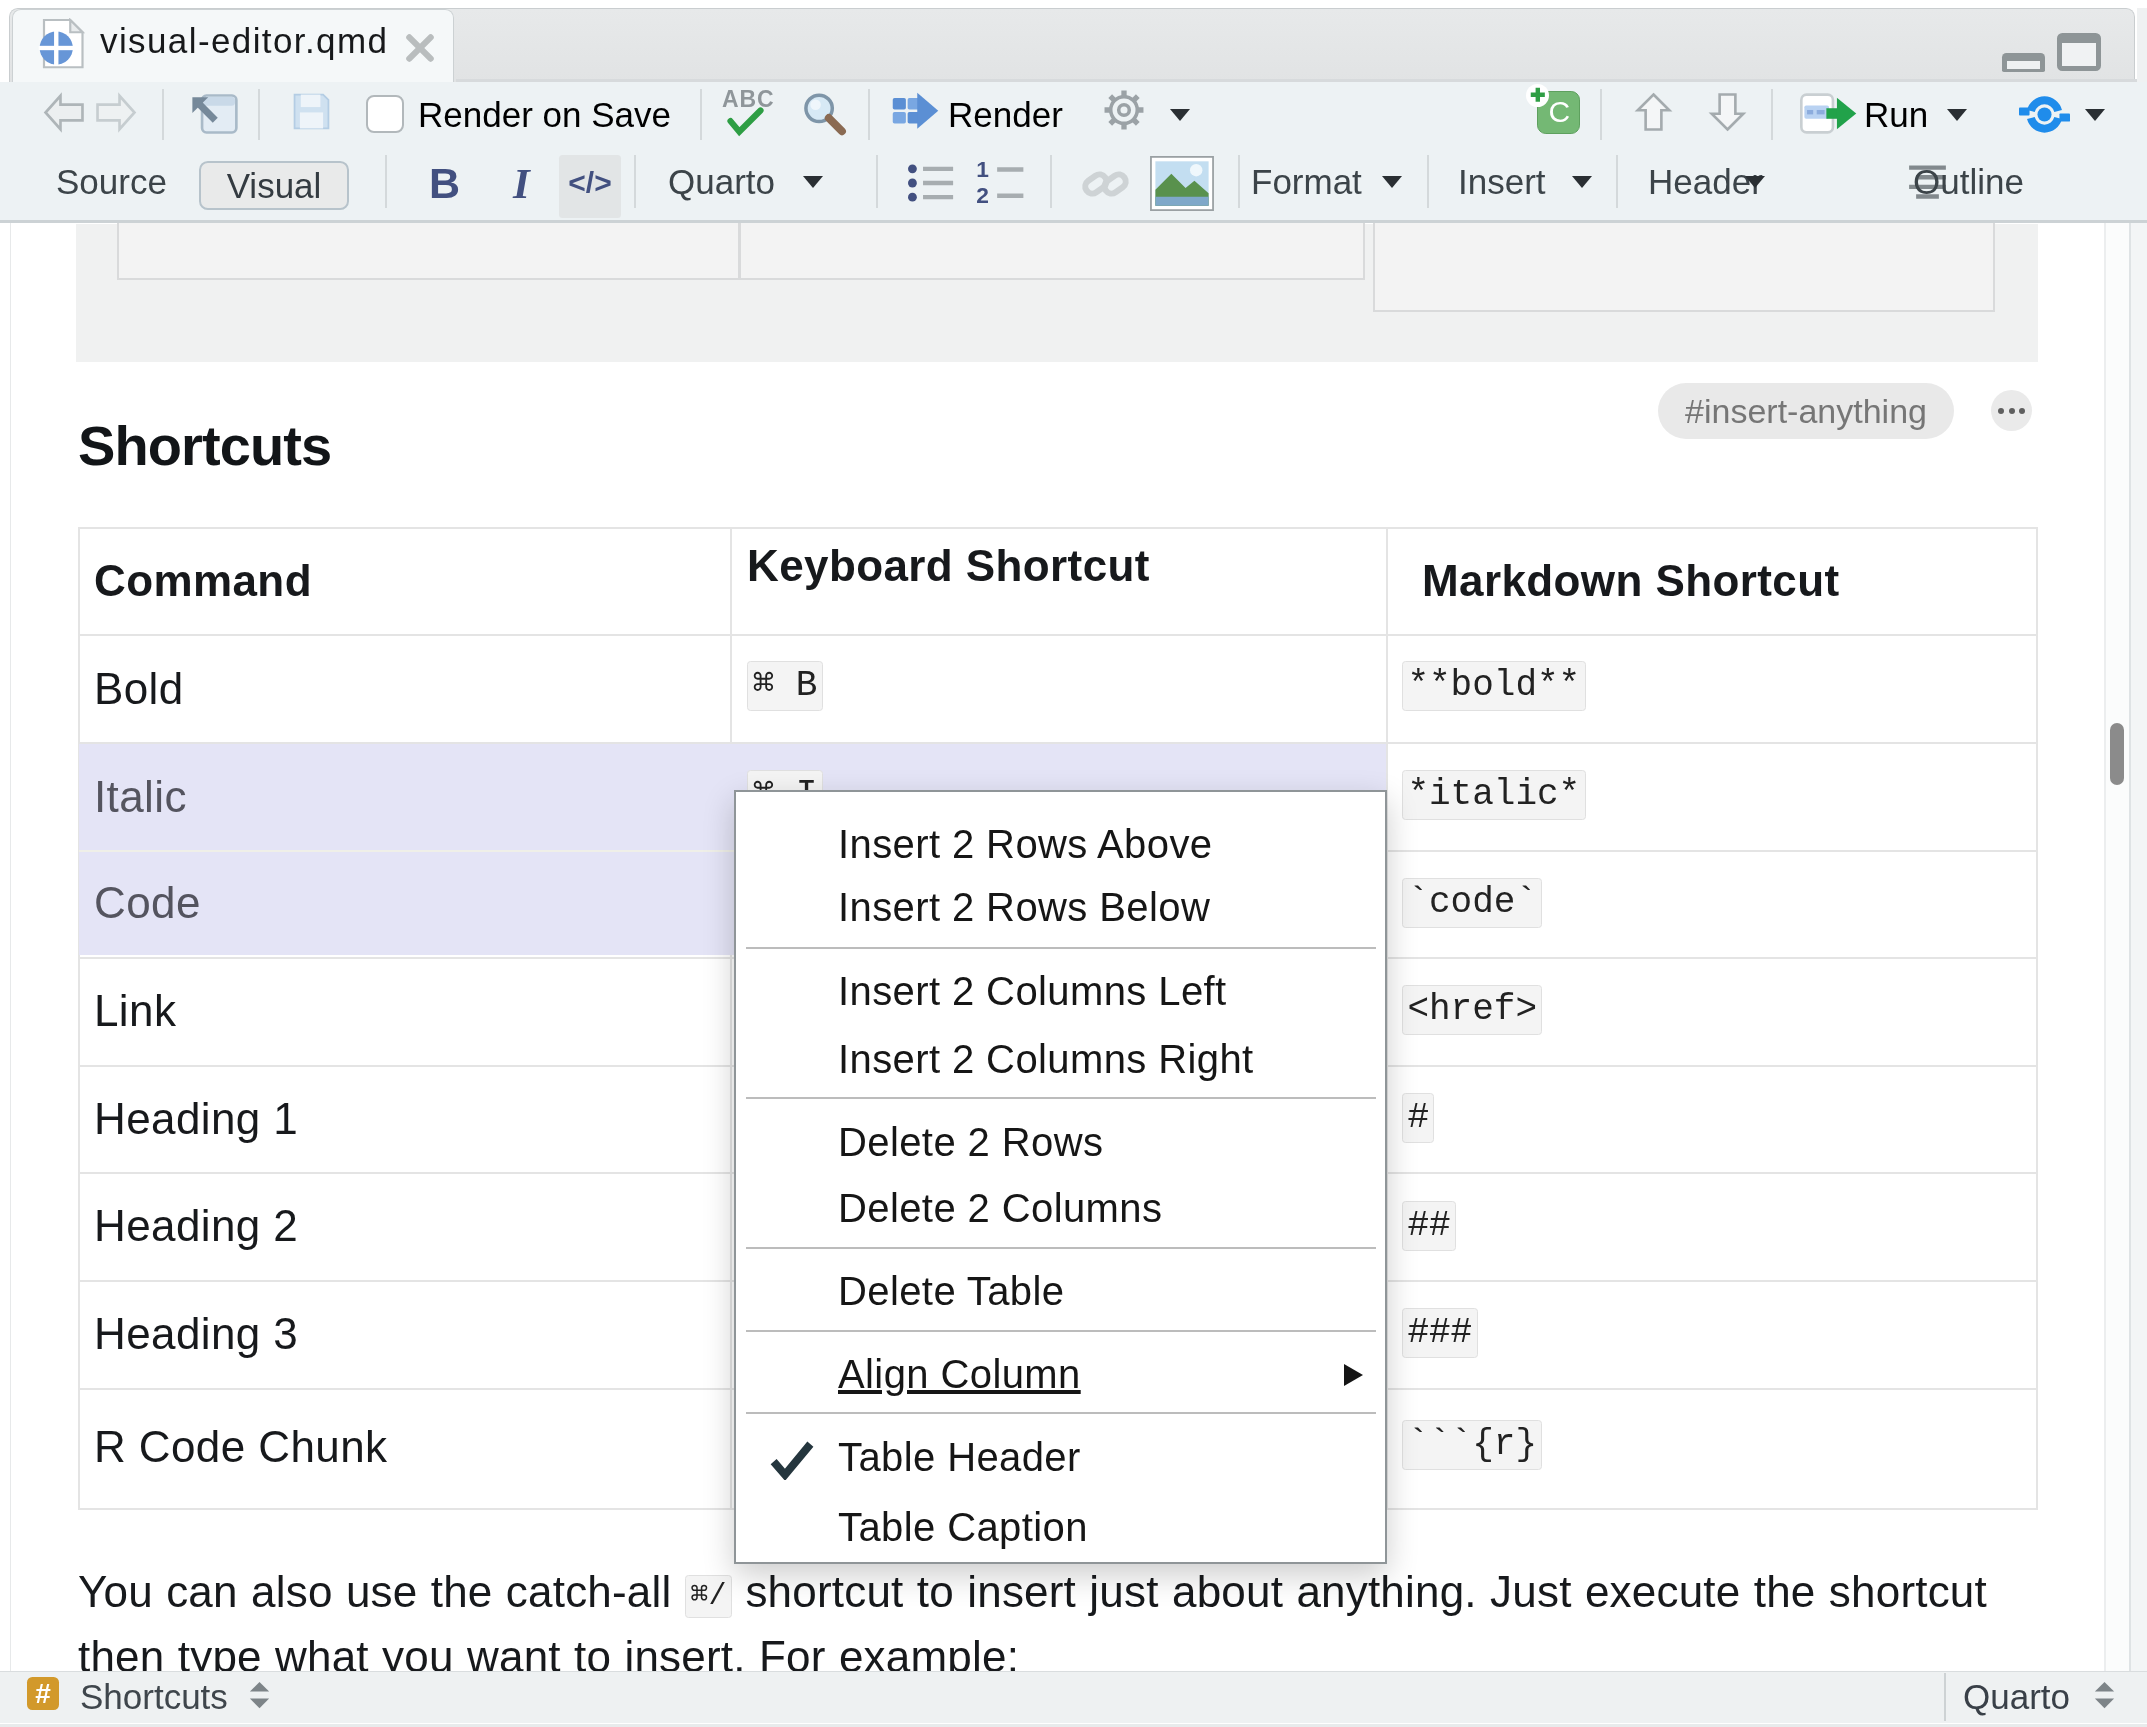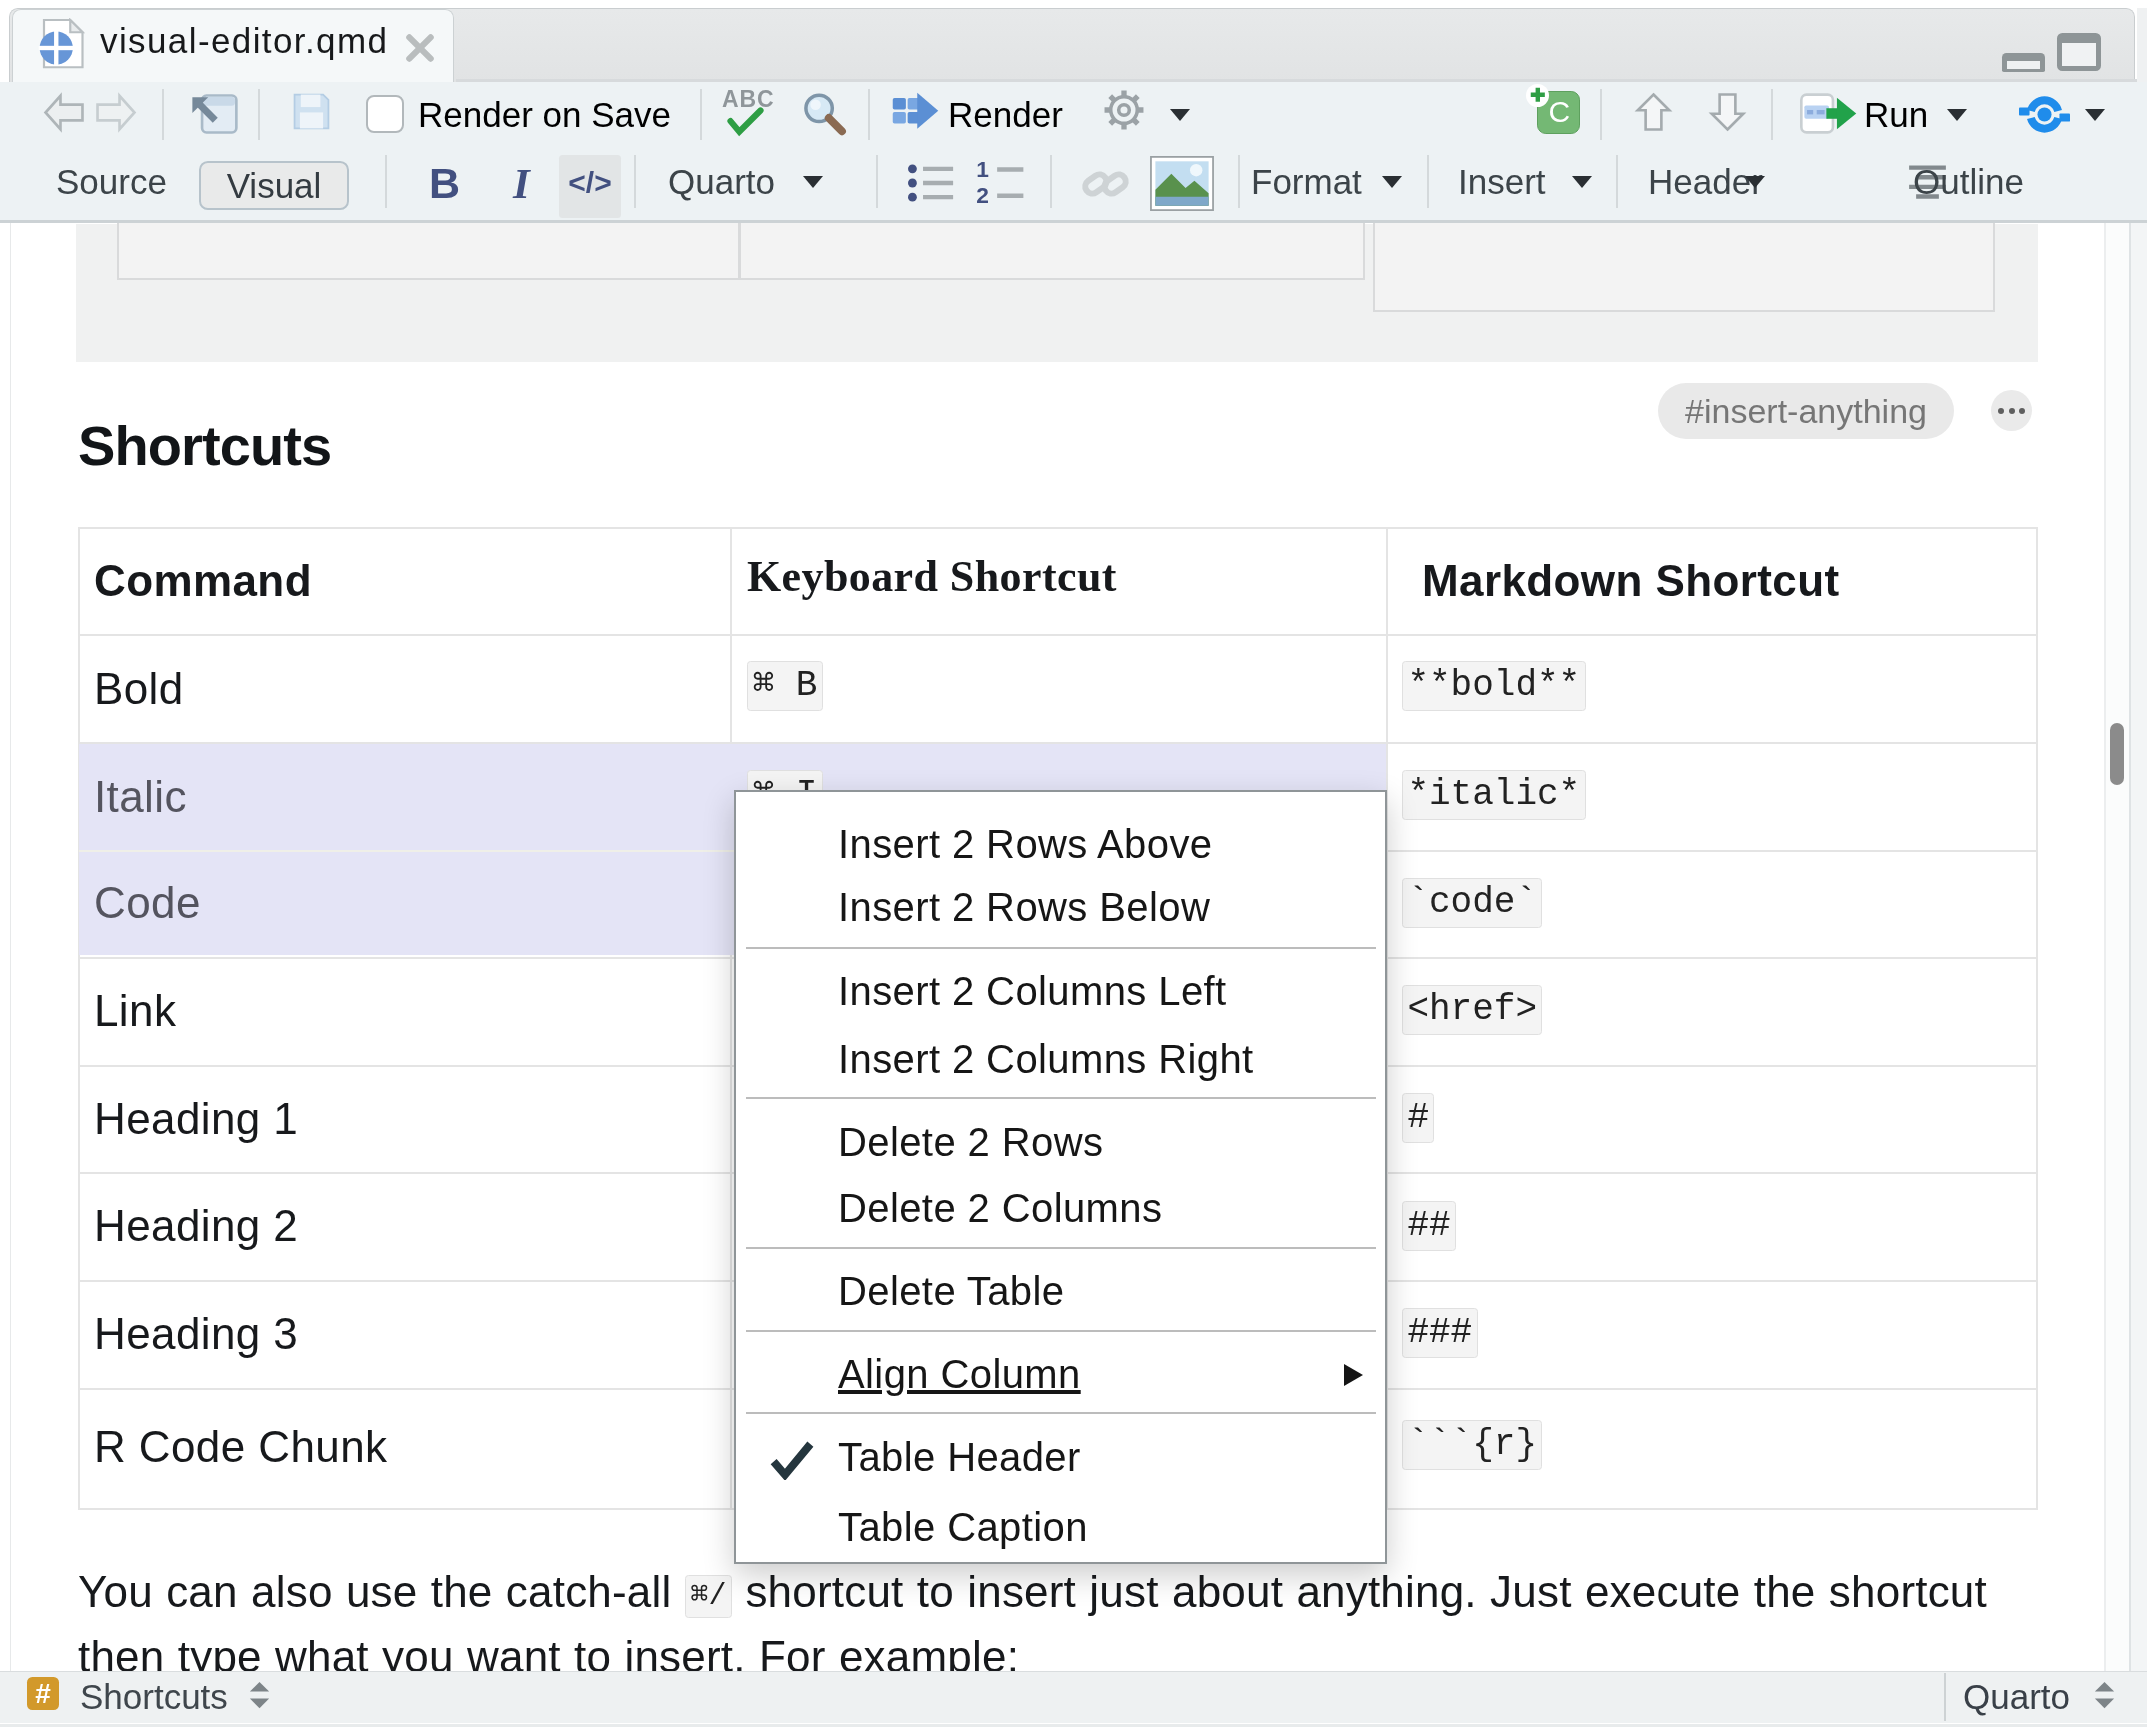--- a/index.html
+++ b/index.html
@@ -233,21 +233,21 @@
 <div class="abs" style="left:79px;top:850px;width:1307px;height:1.8px;background:#efefe8;"></div>
 <div class="abs cell bold" style="left:94px;top:528px;height:106px;line-height:106px;text-align:right;">Command</div>
 <div class="abs cell" style="left:94px;top:636px;height:106px;line-height:106px;">Bold</div>
 <div class="abs hcell" style="left:94px;top:744px;height:106px;line-height:106px;">Italic</div>
 <div class="abs hcell" style="left:94px;top:851px;height:104px;line-height:104px;">Code</div>
 <div class="abs cell" style="left:94px;top:959px;height:104px;line-height:104px;">Link</div>
 <div class="abs cell" style="left:94px;top:1067px;height:104px;line-height:104px;">Heading 1</div>
 <div class="abs cell" style="left:94px;top:1174px;height:104px;line-height:104px;">Heading 2</div>
 <div class="abs cell" style="left:94px;top:1282px;height:104px;line-height:104px;">Heading 3</div>
 <div class="abs cell" style="left:94px;top:1389px;height:116px;line-height:116px;">R Code Chunk</div>
-<div class="abs cell bold" style="left:747px;top:524px;height:106px;line-height:106px;font-family:Liberation Serif, serif;">Keyboard Shortcut</div>
+<div class="abs cell bold" style="left:747px;top:513px;height:106px;line-height:106px;">Keyboard Shortcut</div>
 <div class="abs cell bold" style="left:1402px;top:528px;height:106px;line-height:106px;margin-left:20px;">Markdown Shortcut</div>
 <div class="abs" style="left:747px;top:661px;"><kbd>⌘&nbsp;B</kbd></div>
 <div class="abs" style="left:747px;top:770px;"><kbd>⌘&nbsp;I</kbd></div>
 <div class="abs" style="left:1402px;top:661px;"><kbd>**bold**</kbd></div>
 <div class="abs" style="left:1402px;top:770px;"><kbd>*italic*</kbd></div>
 <div class="abs" style="left:1402px;top:878px;"><kbd>`code`</kbd></div>
 <div class="abs" style="left:1402px;top:985px;"><kbd>&lt;href&gt;</kbd></div>
 <div class="abs" style="left:1402px;top:1093px;"><kbd>#</kbd></div>
 <div class="abs" style="left:1402px;top:1201px;"><kbd>##</kbd></div>
 <div class="abs" style="left:1402px;top:1308px;"><kbd>###</kbd></div>

